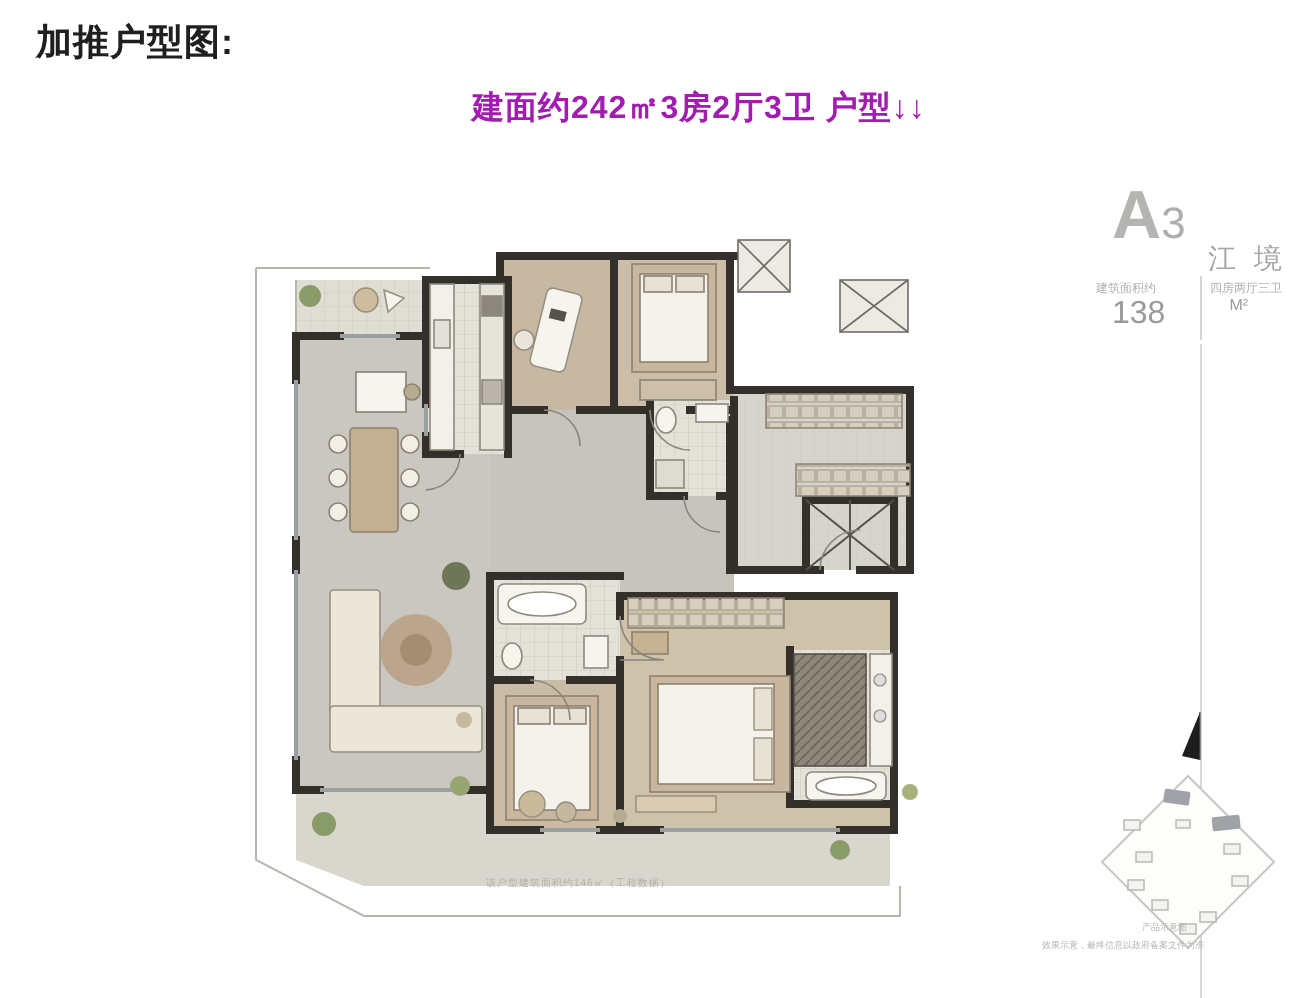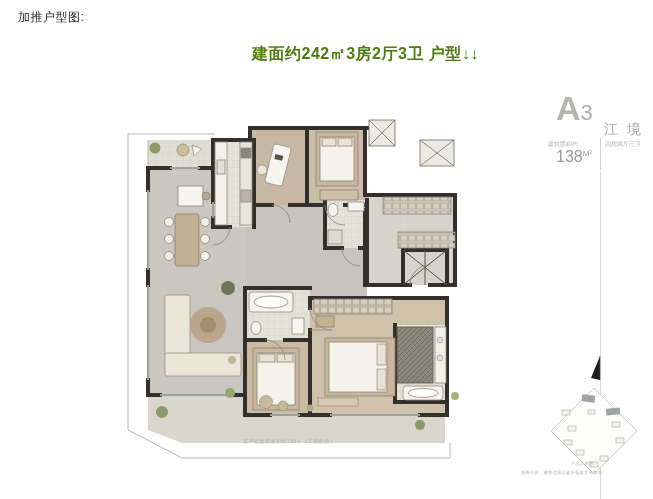--- a/index.html
+++ b/index.html
@@ -1,30 +1,30 @@
 <!DOCTYPE html>
 <html><head>
 <meta charset="utf-8">
 <style>
   html,body{margin:0;padding:0;background:#fff;}
   #screen{position:relative;width:653px;height:499px;background:#ffffff;overflow:hidden;
           font-family:"Liberation Sans","DejaVu Sans",sans-serif;}
   .abs{position:absolute;}
-  #heading{left:18px;top:9px;font-size:12px;color:#1f1f1f;letter-spacing:.5px;}
-  #subtitle{left:252px;top:44px;font-size:16px;font-weight:bold;color:#4d7c0f;letter-spacing:.5px;}
+  #heading{left:18px;top:9px;font-size:18px;color:#1f1f1f;letter-spacing:.5px;font-weight:bold;}
+  #subtitle{left:236px;top:44px;font-size:16px;font-weight:bold;color:#a21caf;letter-spacing:.5px;}
   #plan-caption{left:243px;top:438px;font-size:5px;color:#b2b0ac;letter-spacing:.5px;}
   
   #unit-code{left:556px;top:91px;font-size:34px;color:#b6b4b1;font-weight:bold;line-height:1;}
   #unit-code .num{font-size:22px;font-weight:normal;color:#b0aeab;}
   #unit-name{left:604px;top:121px;font-size:14px;color:#a8a6a3;letter-spacing:9px;}
   #panel-divider{left:600px;top:138px;width:1px;height:32px;background:#d6d4d0;}
   #area-label{left:548px;top:140px;font-size:6px;color:#b3b1ad;transform-origin:0 0;}
   #rooms-label{left:605px;top:140px;font-size:6px;color:#b3b1ad;}
   #area-value{left:556px;top:148px;font-size:16px;color:#9c9a97;}
-  #area-value sup{font-size:8px;}
+  #area-value sup{font-size:8px;margin-left:32px;}
   #panel-vline{left:600px;top:172px;width:1px;height:327px;background:#dcdad6;}
   #sitemap-note1{left:571px;top:461px;font-size:4.5px;color:#b7b5b1;}
   #sitemap-note2{left:521px;top:470px;font-size:4.5px;color:#b7b5b1;}
   svg{display:block;}
 </style>
 </head>
 <body>
 
 <div id="screen">
 

